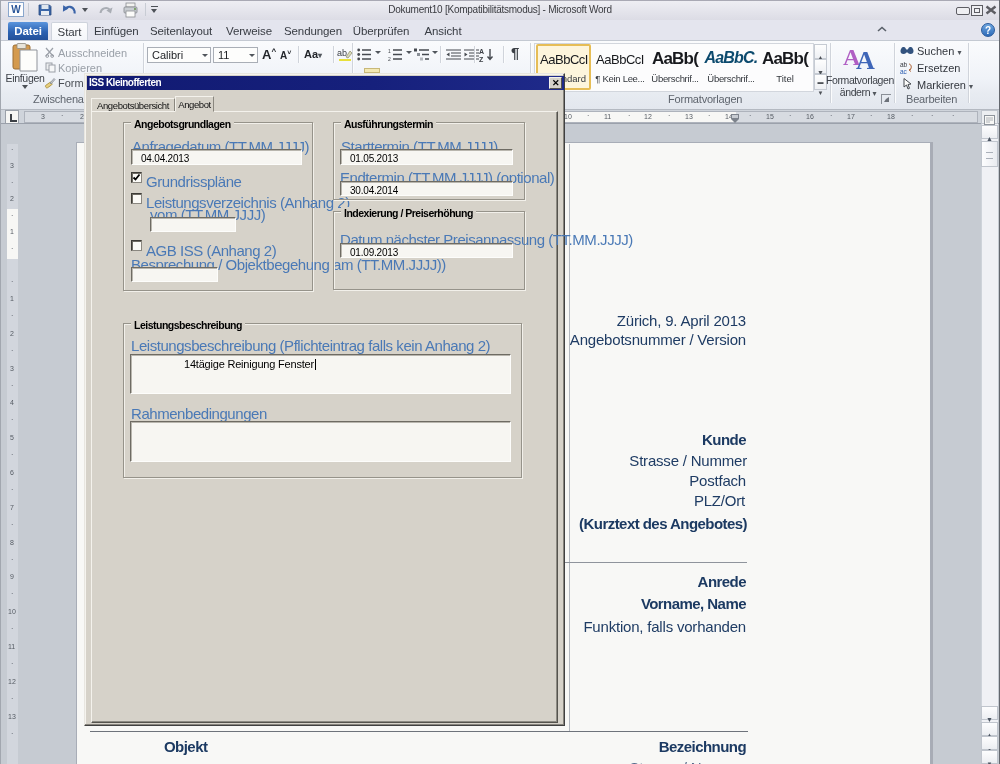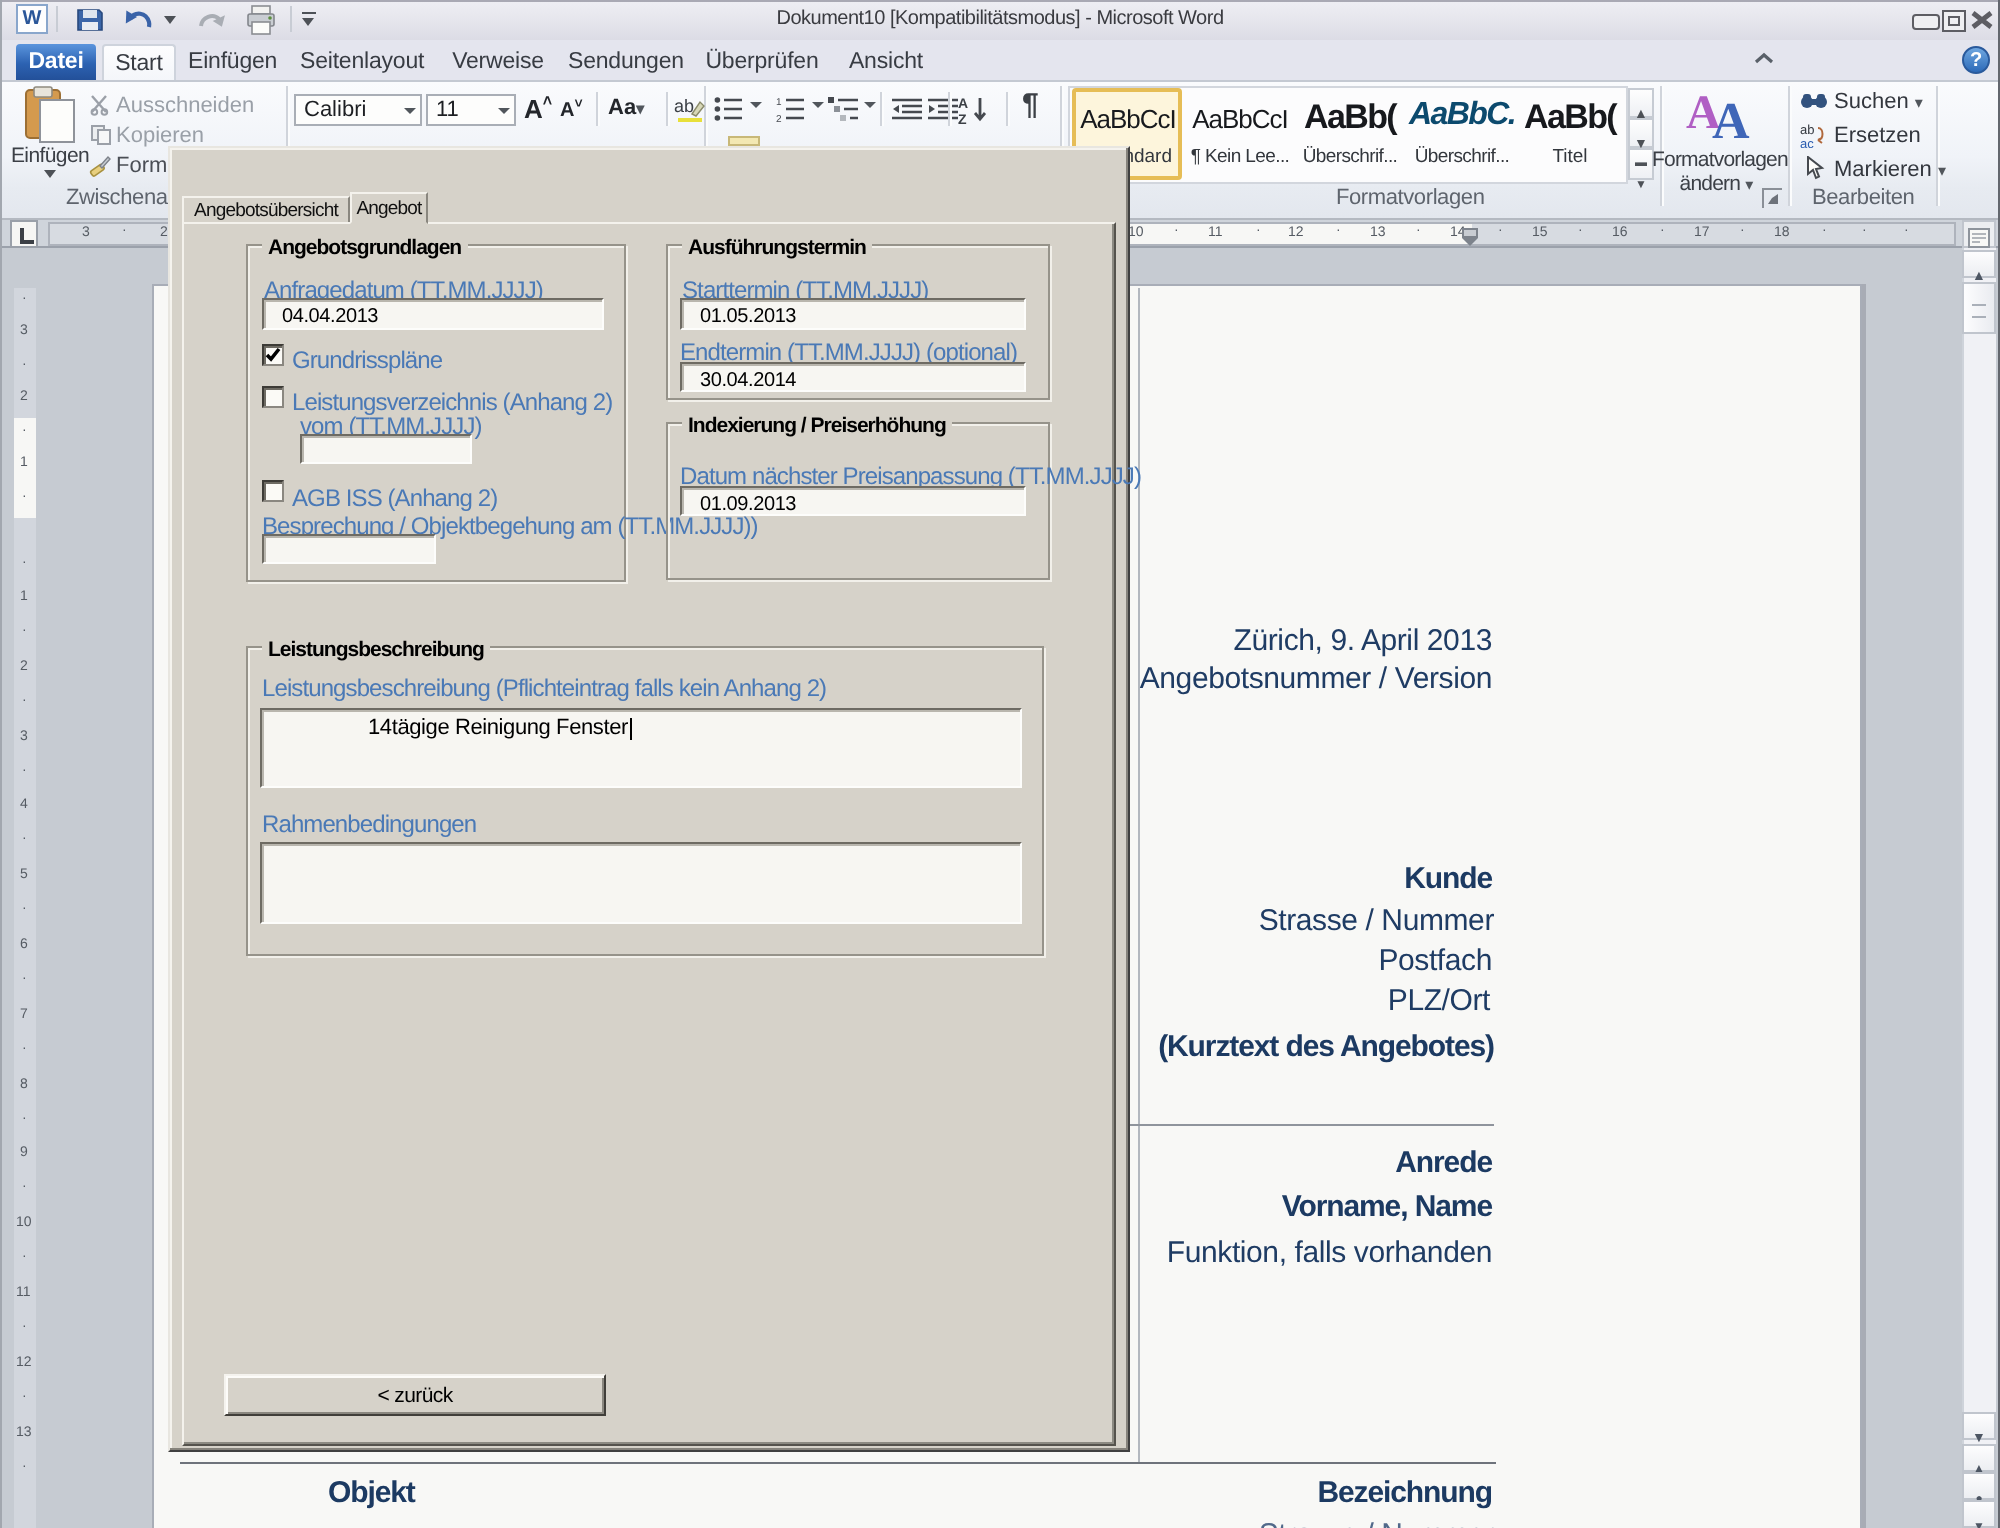--- a/index.html
+++ b/index.html
@@ -42,21 +42,21 @@
   .tab1{position:absolute;background:#d6d2c9;box-sizing:border-box;
     border:1px solid #8a877f;border-bottom:none;border-top-color:#f4f2ec;border-left-color:#f4f2ec;
     font-size:9.5px;letter-spacing:-0.4px;color:#111;text-align:center;}
   #tabpage{position:absolute;left:6px;top:37px;width:467px;height:612px;background:#d6d2c9;
     border:1px solid;border-color:#f4f2ec #55534d #55534d #f4f2ec;box-sizing:border-box;
     box-shadow:inset -1px -1px 0 #8c8a82;}
   .gbox{position:absolute;border:1px solid #96938a;box-sizing:border-box;
     box-shadow:inset 1px 1px 0 #f2f0ea, 1px 1px 0 #f2f0ea;}
   .gcap{position:absolute;background:#d6d2c9;font-size:10.5px;font-weight:bold;
     letter-spacing:-0.5px;color:#000;padding:0 3px;white-space:nowrap;}
-  .blab{position:absolute;color:#4a79b6;font-size:12px;letter-spacing:-0.45px;white-space:nowrap;}
+  .blab{position:absolute;color:#4a79b6;font-size:15px;letter-spacing:-0.45px;white-space:nowrap;}
   .fld{position:absolute;background:#f7f6f2;box-sizing:border-box;
     border:1px solid;border-color:#6e6b63 #fdfdfb #fdfdfb #6e6b63;
     box-shadow:inset 1px 1px 0 #b9b6ae;
     font-size:12px;color:#000;letter-spacing:-0.2px;}
   .fld span{position:absolute;left:9px;top:3px;white-space:nowrap;font-size:10px;letter-spacing:-0.2px;}
   .cb{position:absolute;width:11px;height:11px;background:#fbfaf6;box-sizing:border-box;
     border:1px solid;border-color:#3d3b36 #8a8780 #8a8780 #3d3b36;
     box-shadow:inset 1px 1px 0 #6e6b63;}
   .btn{position:absolute;background:#d6d2c9;box-sizing:border-box;
     border:1px solid;border-color:#f5f3ee #403e39 #403e39 #f5f3ee;
@@ -392,20 +392,21 @@
   <div class="sbtn" style="top:596px;height:14px;"><span style="font-size:7px;position:relative;top:1px;">▼</span></div>
   <div class="sbtn" style="top:612px;height:14px;"><span style="font-size:6px;position:relative;top:0px;">▲<br></span></div>
   <div class="sbtn" style="top:626px;height:14px;"><span style="font-size:6px;position:relative;top:1px;">●</span></div>
   <div class="sbtn" style="top:640px;height:14px;"><span style="font-size:6px;position:relative;top:1px;">▼</span></div>
 </div>
 
 <div class="abs" style="left:999px;top:0;width:1px;height:764px;background:#63676e;"></div>
 <div class="abs" style="left:0;top:0;width:1px;height:764px;background:#a2a7af;"></div>
 
 <div class="abs" id="dlg">
+  <div id="dlgtitle">ISS Kleinofferten<div id="xbtn">✕</div></div>
   <div class="tab1" style="left:6px;top:24px;width:84px;height:14px;line-height:14px;">Angebotsübersicht</div>
   <div class="tab1" style="left:90px;top:22px;width:39px;height:16px;line-height:16px;border-bottom:1px solid #d6d2c9;z-index:3;">Angebot</div>
   <div id="tabpage">
 
     <div class="gbox" style="left:31px;top:10px;width:190px;height:169px;"></div>
     <div class="gcap" style="left:39px;top:6px;">Angebotsgrundlagen</div>
     <div class="blab" style="left:40px;top:26px;">Anfragedatum (TT.MM.JJJJ)</div>
     <div class="fld" style="left:39px;top:37px;width:171px;height:16px;">
         <span>04.04.2013</span>
       </div>
@@ -444,15 +445,14 @@
 
     <div class="gbox" style="left:31px;top:211px;width:399px;height:155px;"></div>
     <div class="gcap" style="left:39px;top:207px;">Leistungsbeschreibung</div>
     <div class="blab" style="left:39px;top:225px;">Leistungsbeschreibung (Pflichteintrag falls kein Anhang 2)</div>
     <div class="fld" style="left:38px;top:242px;width:381px;height:40px;">
         <span style="font-size:11px;top:3px;margin-left:44px;">14tägige Reinigung Fenster<span style="position:static;border-left:1px solid #000;margin-left:1px;"></span></span>
       </div>
     <div class="blab" style="left:39px;top:293px;">Rahmenbedingungen</div>
     <div class="fld" style="left:38px;top:309px;width:381px;height:41px;"></div>
 
-    <div class="btn" style="left:20px;top:575px;width:191px;height:21px;line-height:21px;">&lt; zurück</div>
   </div>
 </div>
 
 </body></html>

